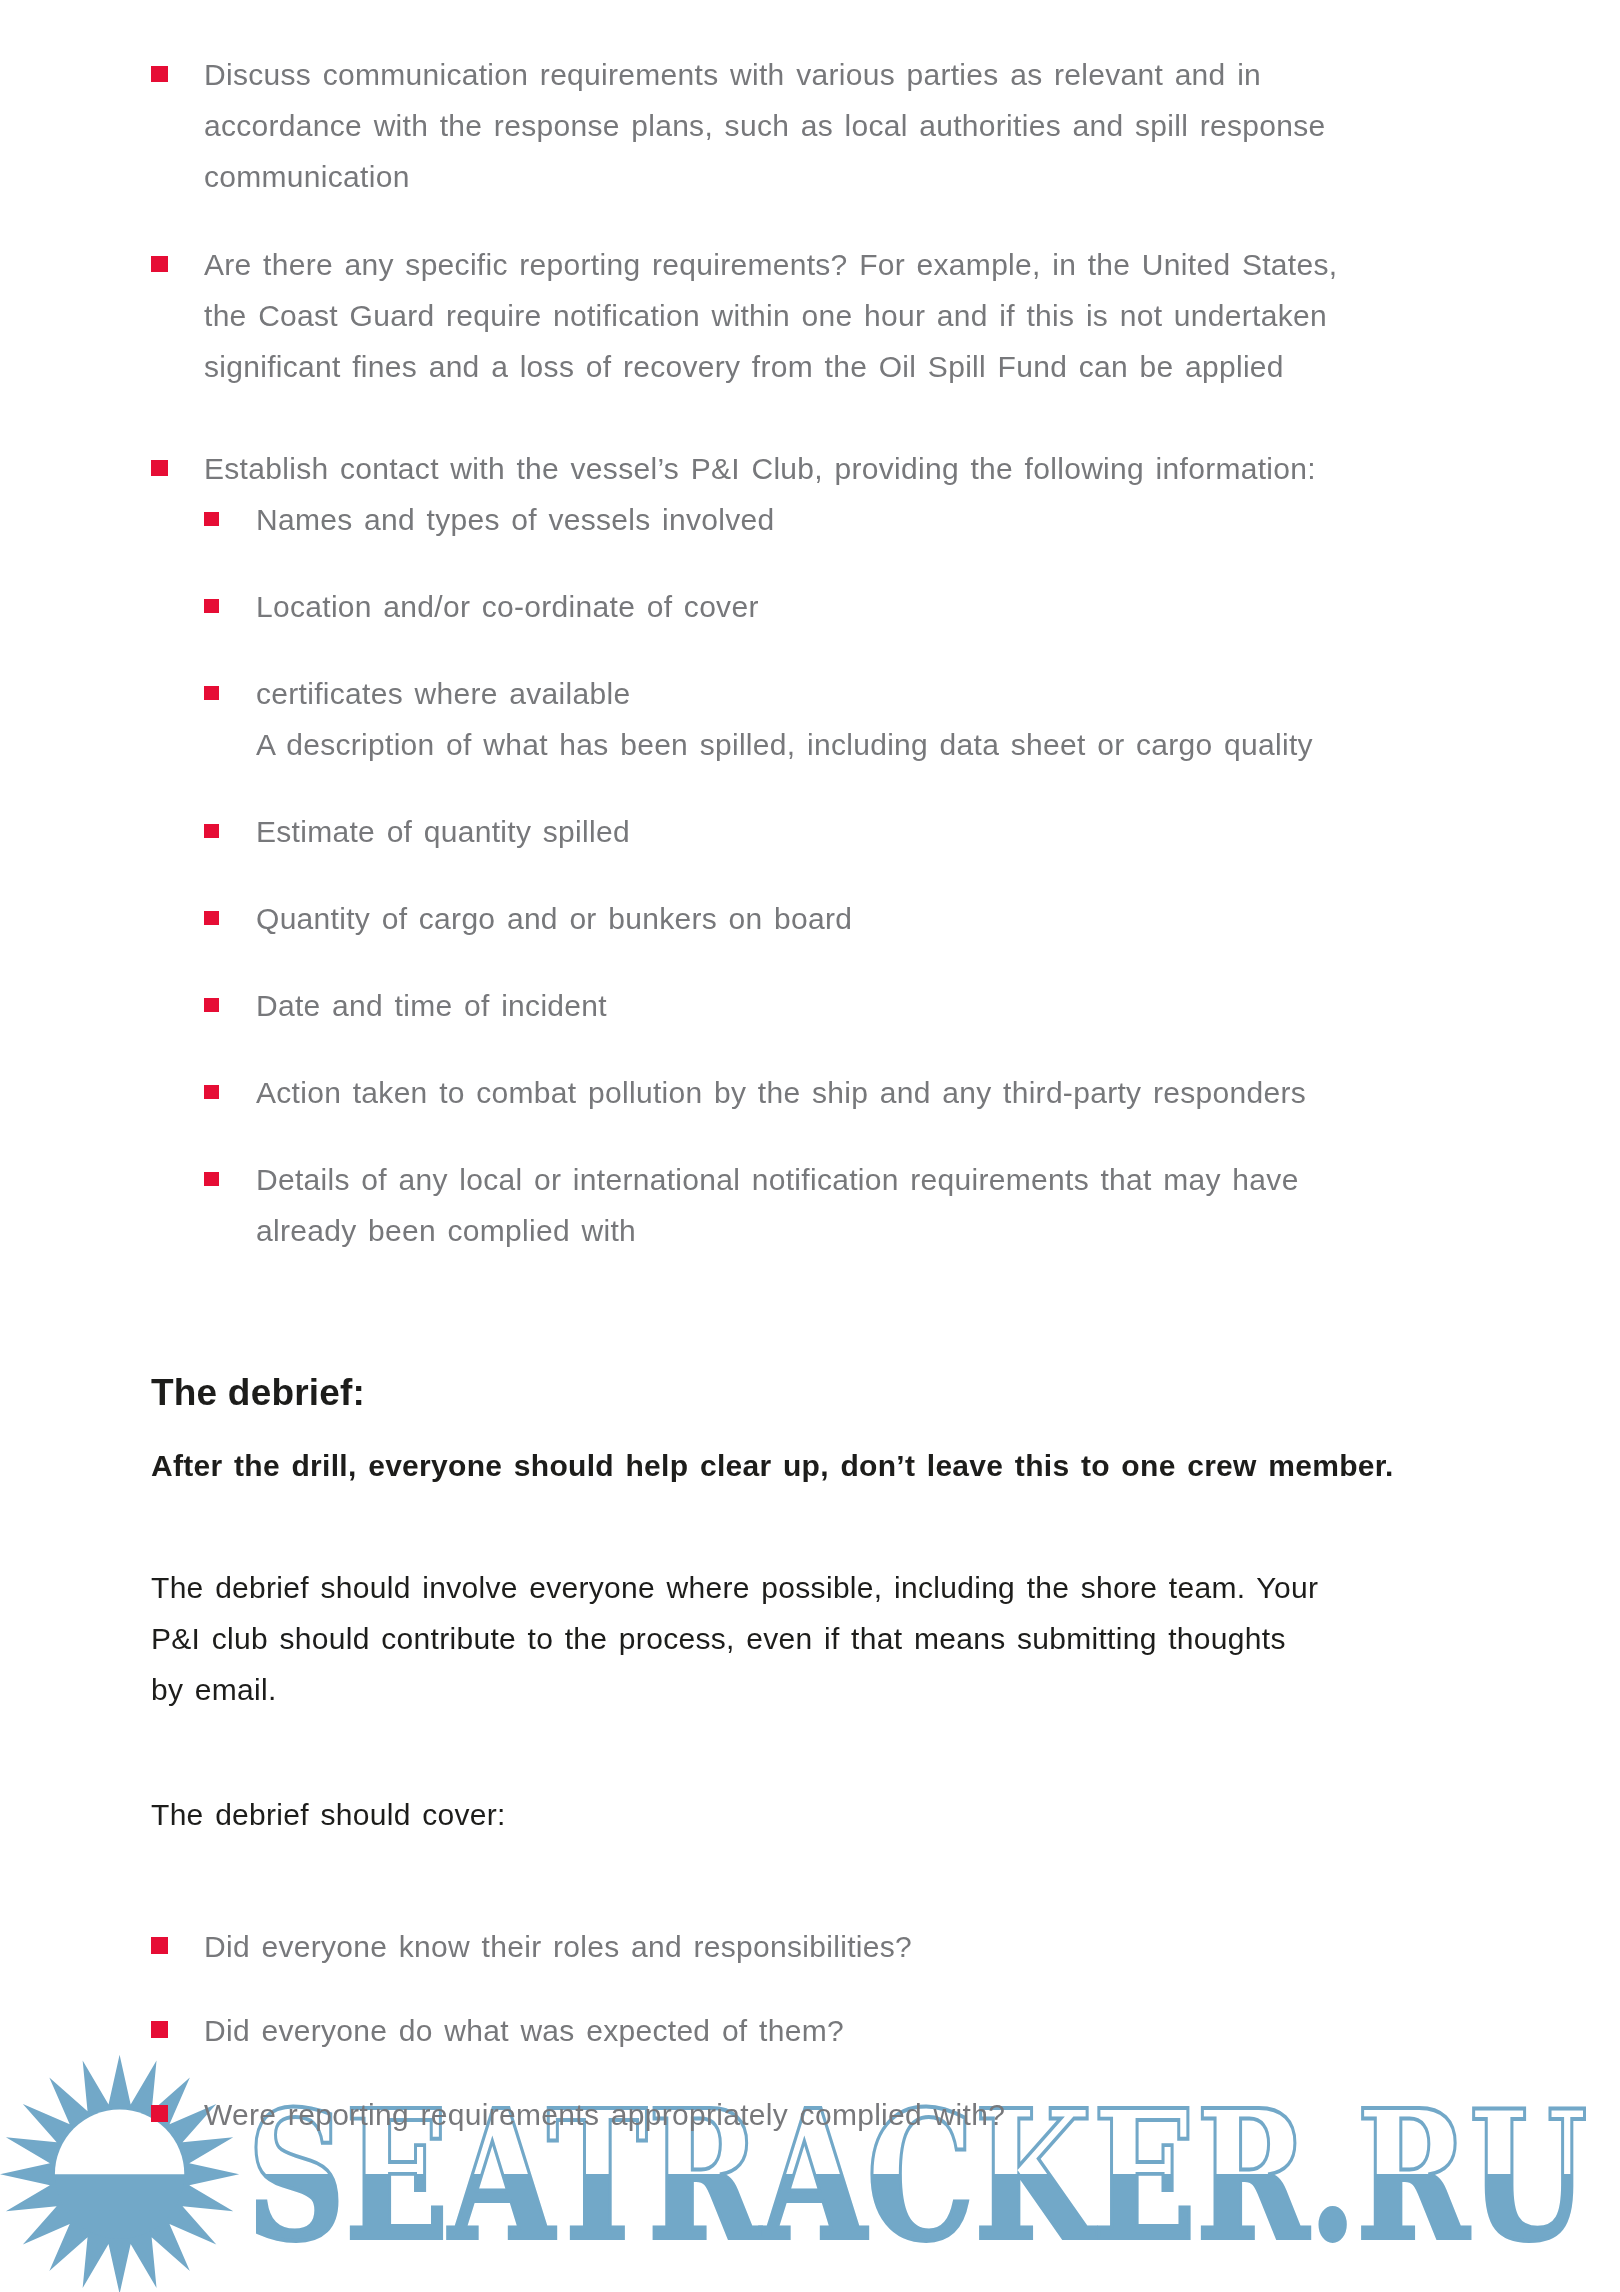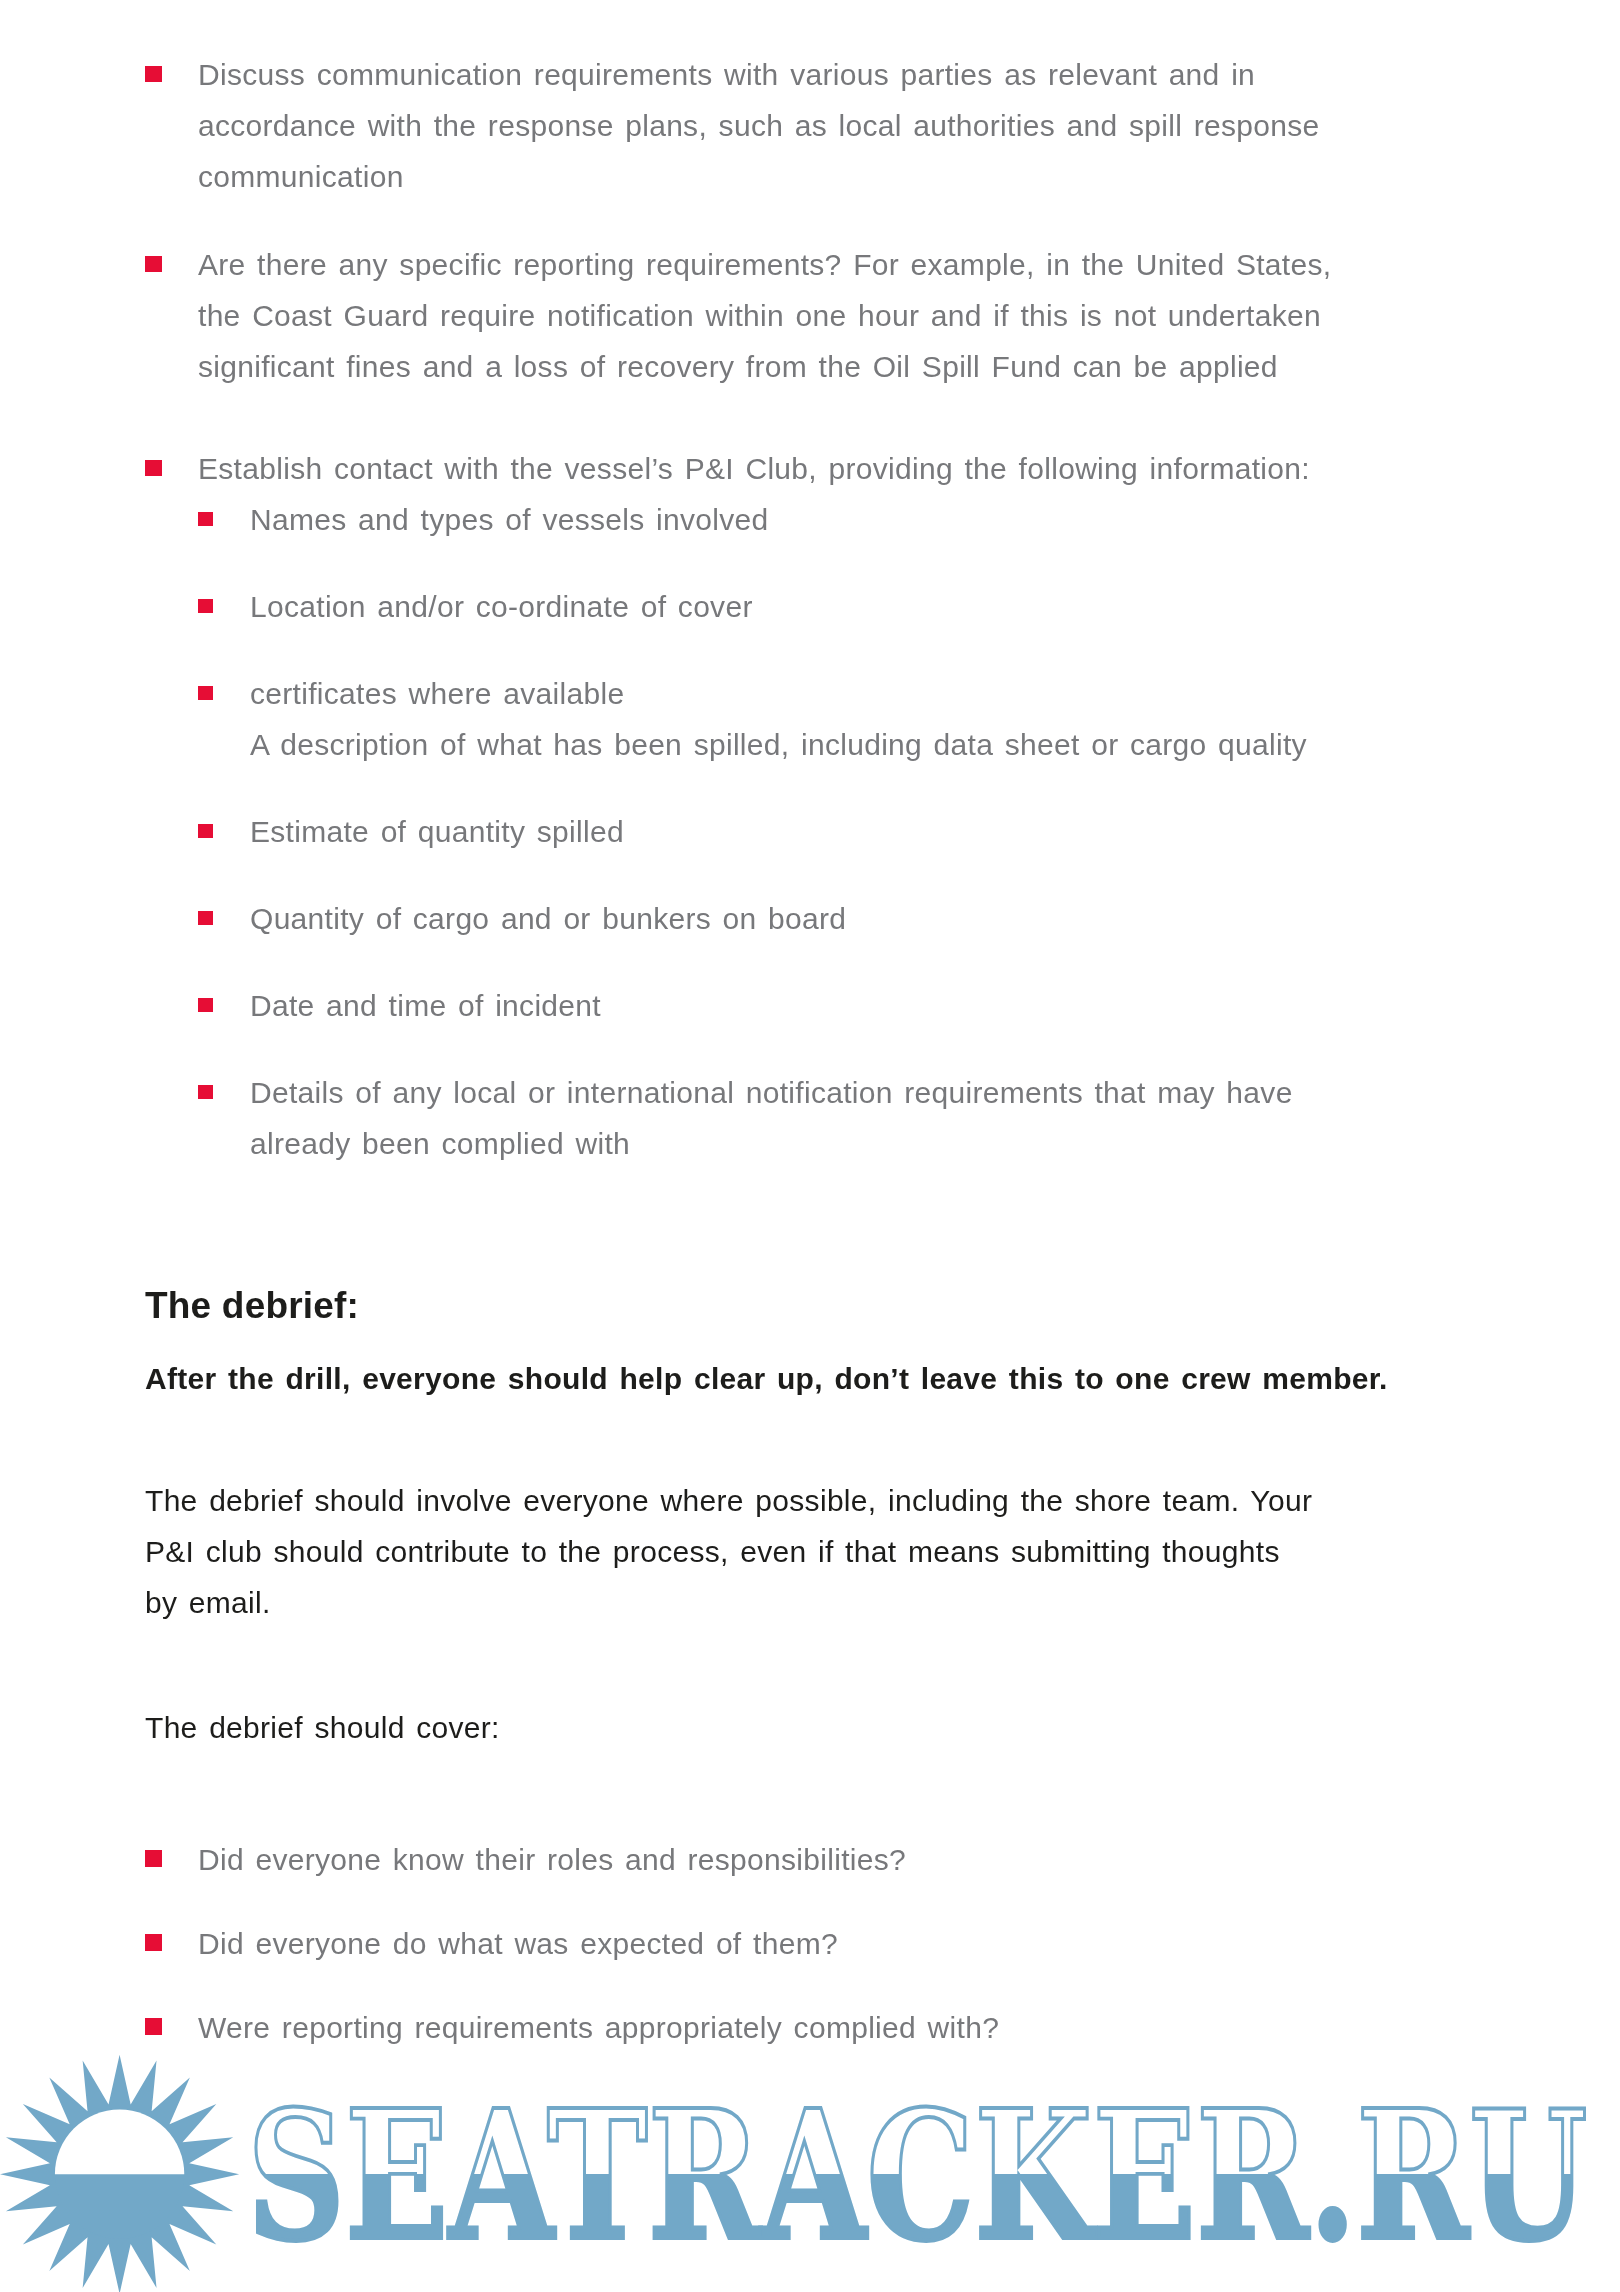--- a/index.html
+++ b/index.html
@@ -2,21 +2,21 @@
 <html style="--red: #e60d35; --gray: #77787b; --black: #1d1d1b; --blue: #72a8c8;"><head>
 <meta charset="utf-8">
 <style>
   html,body{margin:0;padding:0;}
   body{
     width:1620px;height:2293px;position:relative;overflow:hidden;
     background:#ffffff;
     font-family:"Liberation Sans",sans-serif;
   }
   .content{
-    position:absolute;left:145px;top:49px;width:1372px;z-index:2;
+    position:absolute;left:151px;top:49px;width:1372px;z-index:2;
   }
   
   .li{
     position:relative;padding-left:53px;margin-bottom:37px;
     color:var(--gray,#77787b);
     font-size:30px;line-height:51px;font-weight:300;
     letter-spacing:0.3px;word-spacing:2.9px;
   }
   .li .sq{
     position:absolute;left:0;top:16.7px;width:16.7px;height:16.7px;
@@ -96,20 +96,24 @@
     <div class="li">
       <span class="sq"></span>
       <div class="line">Quantity of cargo and or bunkers on board</div>
     </div>
     <div class="li">
       <span class="sq"></span>
       <div class="line">Date and time of incident</div>
     </div>
     <div class="li">
       <span class="sq"></span>
+      <div class="line">Action taken to combat pollution by the ship and any third-party responders</div>
+    </div>
+    <div class="li">
+      <span class="sq"></span>
       <div class="line">Details of any local or international notification requirements that may have</div>
       <div class="line">already been complied with</div>
     </div>
   </div>
 
   <div class="heading">The debrief:</div>
 
   <div class="para p1">
     <div class="line">After the drill, everyone should help clear up, don’t leave this to one crew member.</div>
   </div>

